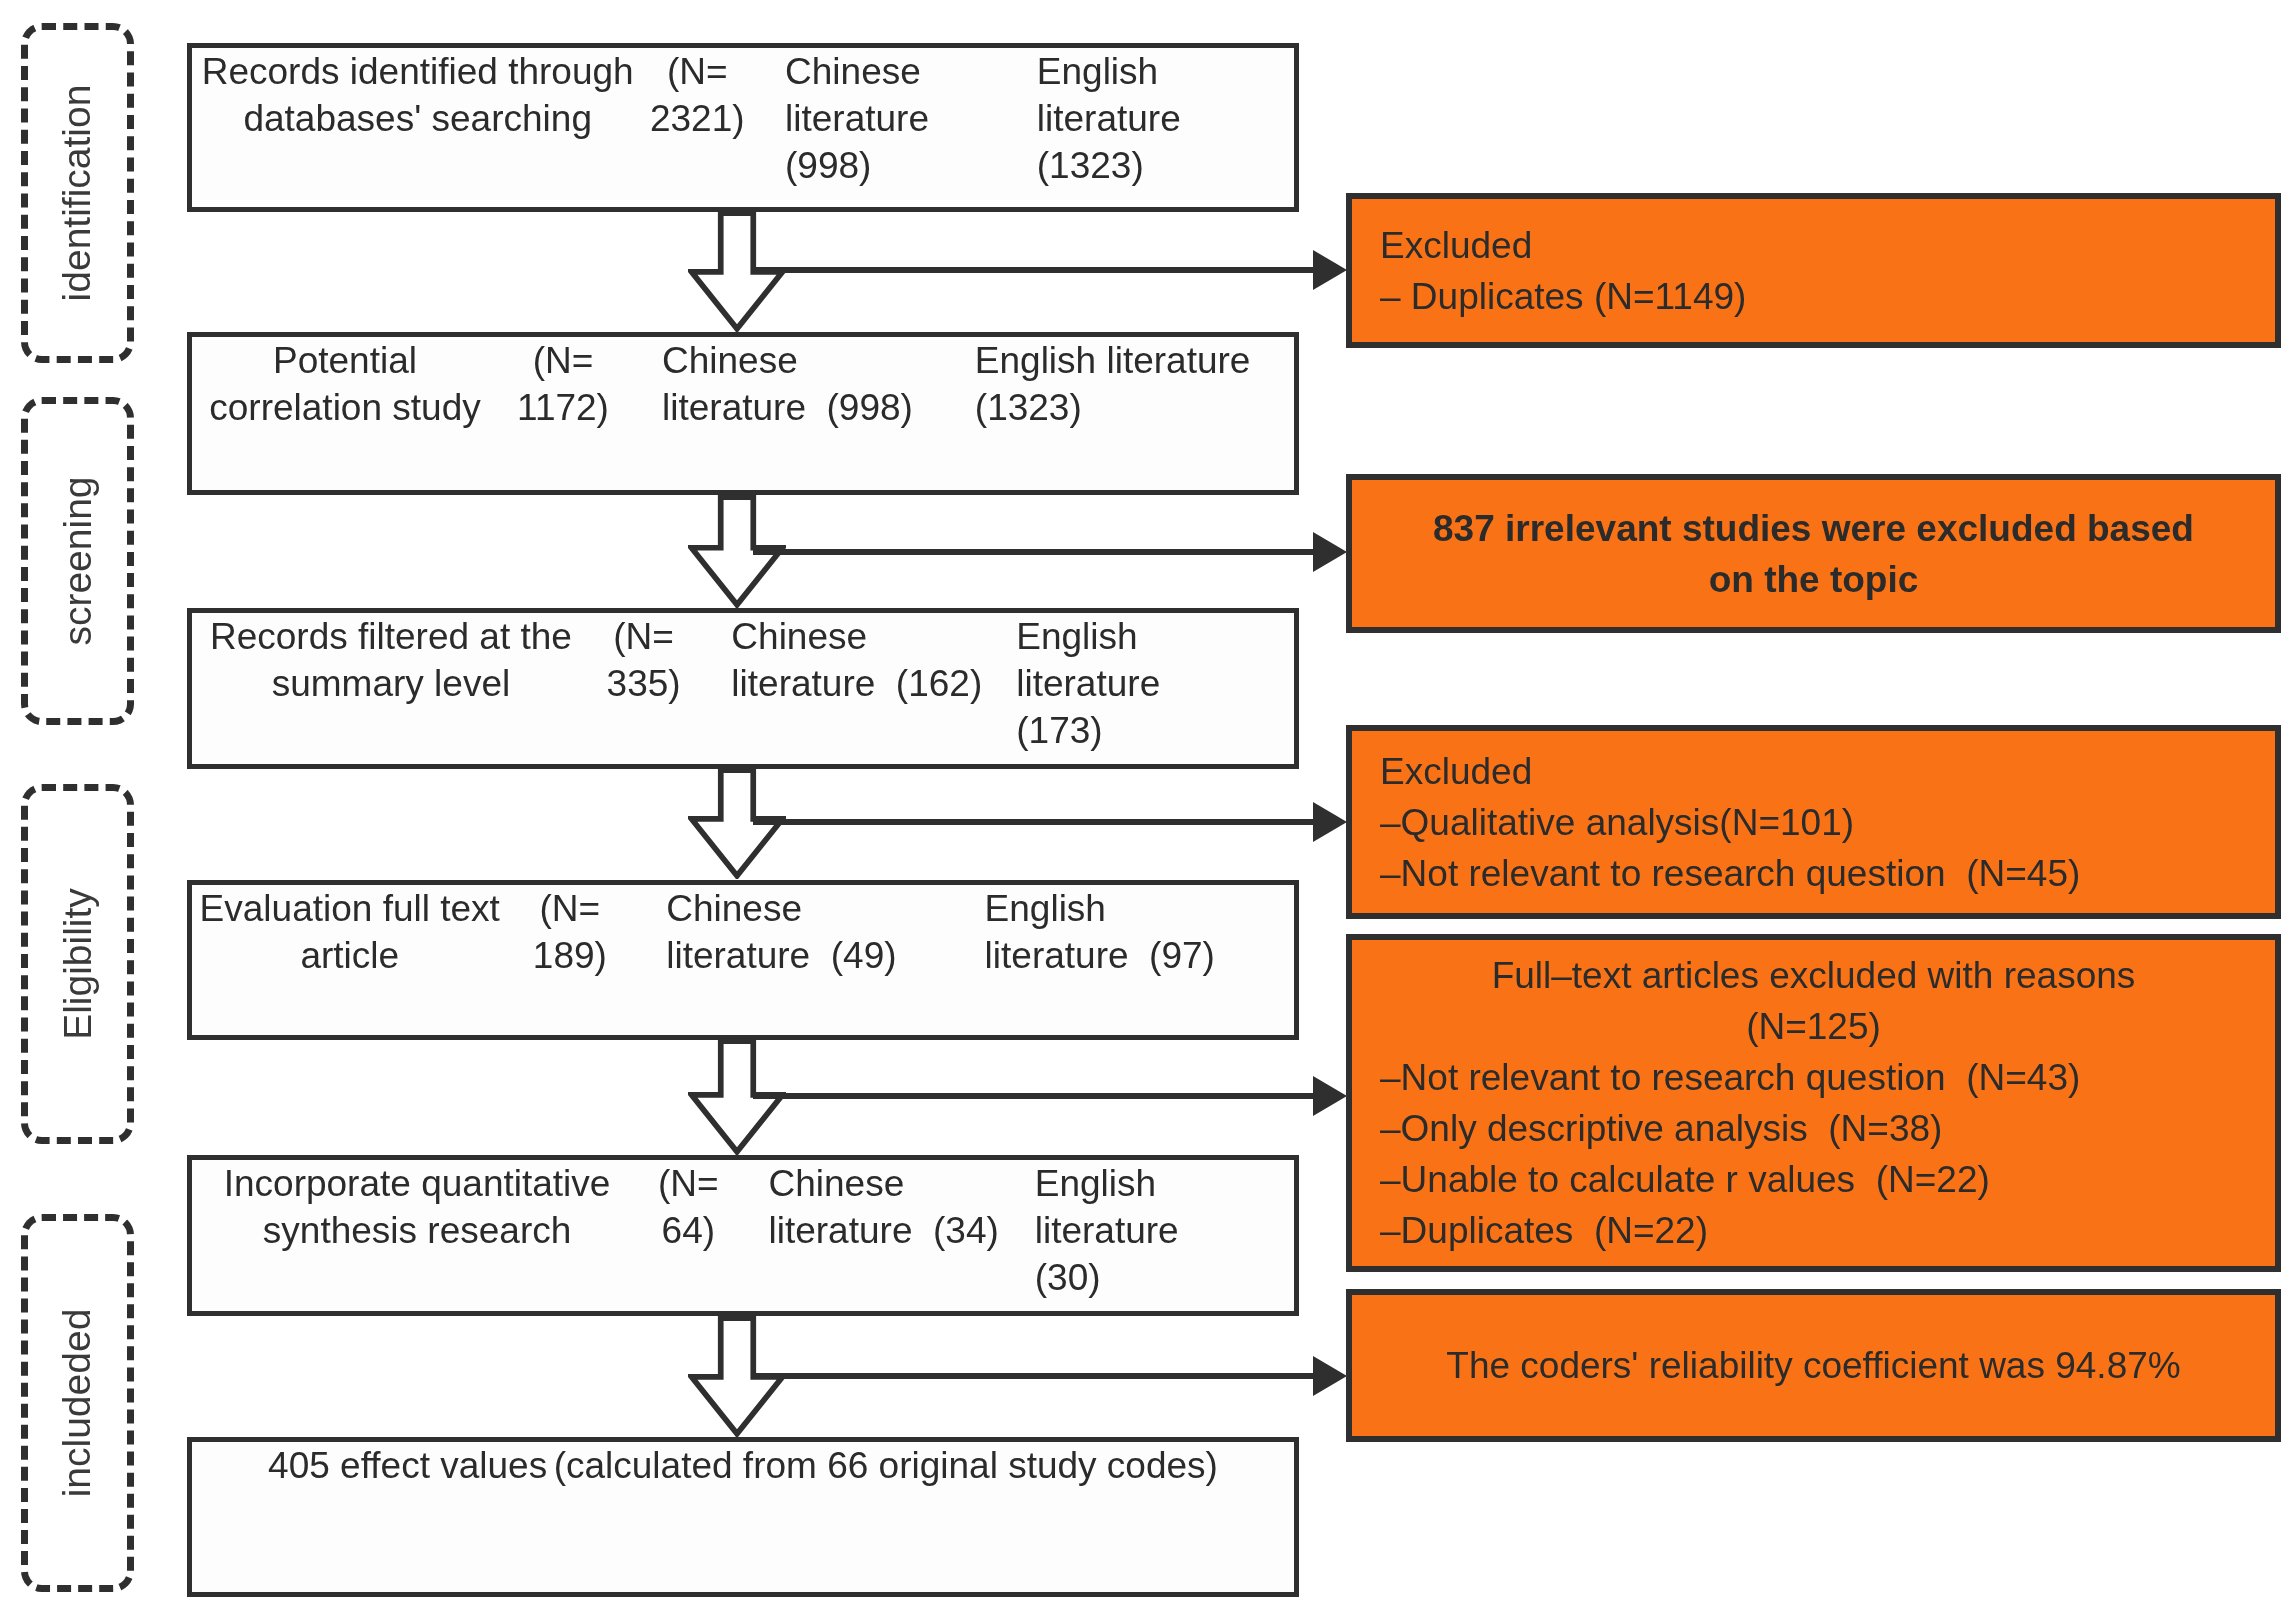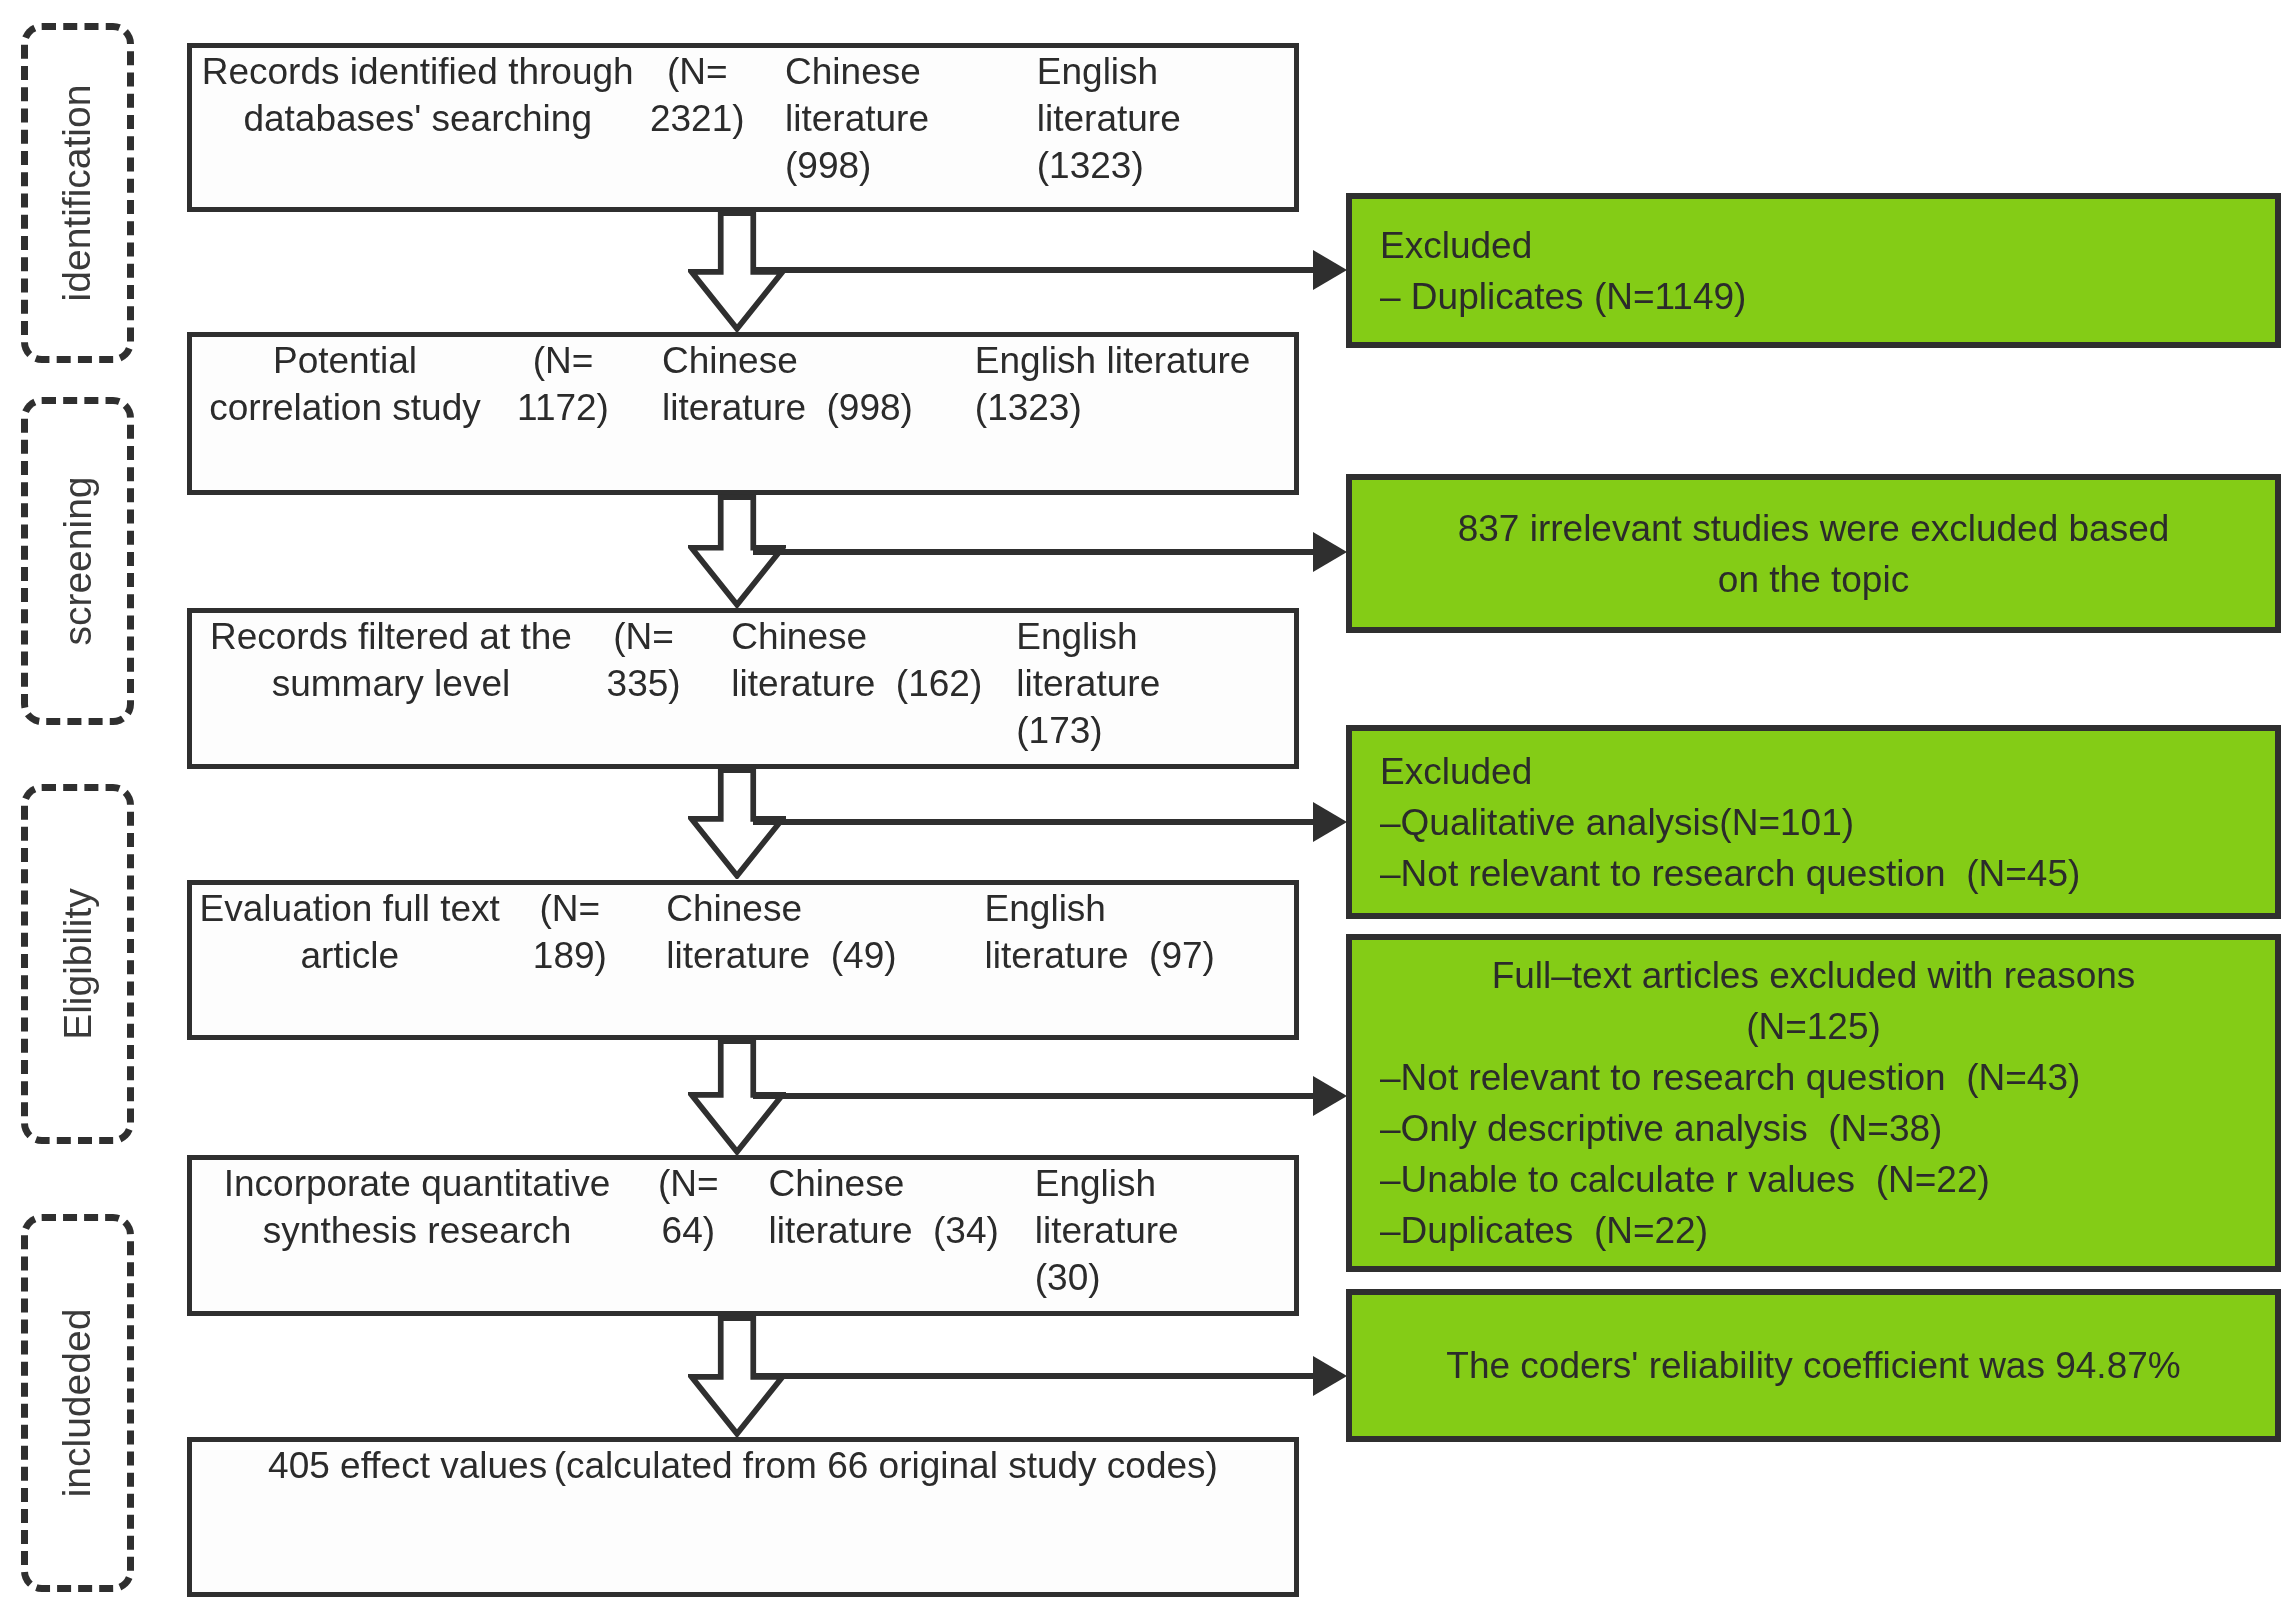--- a/index.html
+++ b/index.html
@@ -55,21 +55,21 @@
     white-space: pre-wrap;
     gap: 32px;
   }
 
   
   .side-note {
     position: absolute;
     left: 1346px;
     width: 935px;
     border: 6.5px solid #2f2f2f;
-    background: #84cc16;
+    background: #f97316;
     display: flex;
     flex-direction: column;
     justify-content: center;
     padding: 8.1px 28px;
     box-sizing: border-box;
     font-size: 37px;
     line-height: 51px;
   }
   .side-note .ln { white-space: pre-wrap; }
   .side-note.centered .ln { text-align: center; }
@@ -166,21 +166,21 @@
   <div class="flow-box" style="top:1437px; height:160px;">
     <div class="flow-title">405 effect values</div>
     <div class="flow-n">(calculated from 66 original study codes)</div>
   </div>
 
   <div class="side-note" style="top:193px; height:155px;">
     <div class="ln">Excluded</div>
     <div class="ln">– Duplicates (N=1149)</div>
   </div>
 
-  <div class="side-note centered" style="top:474px; height:159px;">
+  <div class="side-note centered" style="top:474px; height:159px;font-weight:bold;">
     <div class="ln">837 irrelevant studies were excluded based</div>
     <div class="ln">on the topic</div>
   </div>
 
   <div class="side-note" style="top:725px; height:194px;">
     <div class="ln">Excluded</div>
     <div class="ln">–Qualitative analysis(N=101)</div>
     <div class="ln">–Not relevant to research question  (N=45)</div>
   </div>
 

